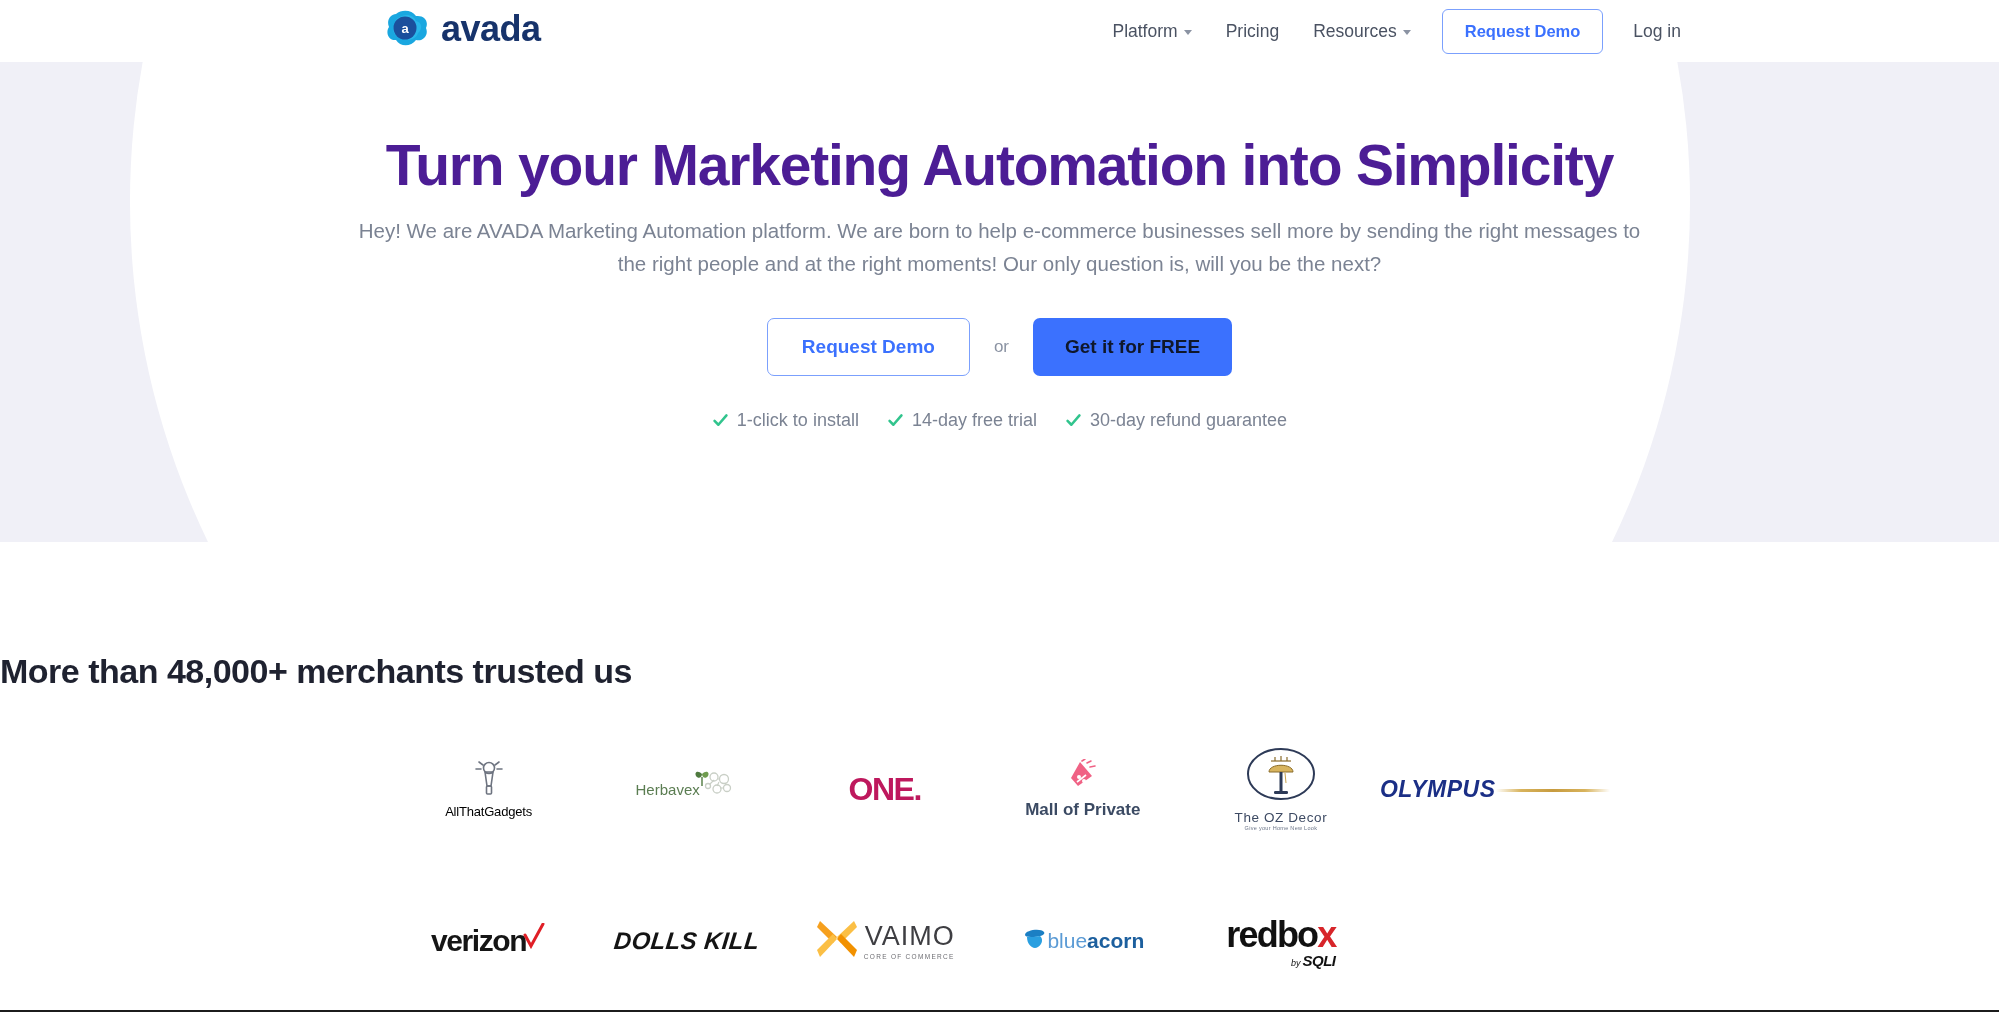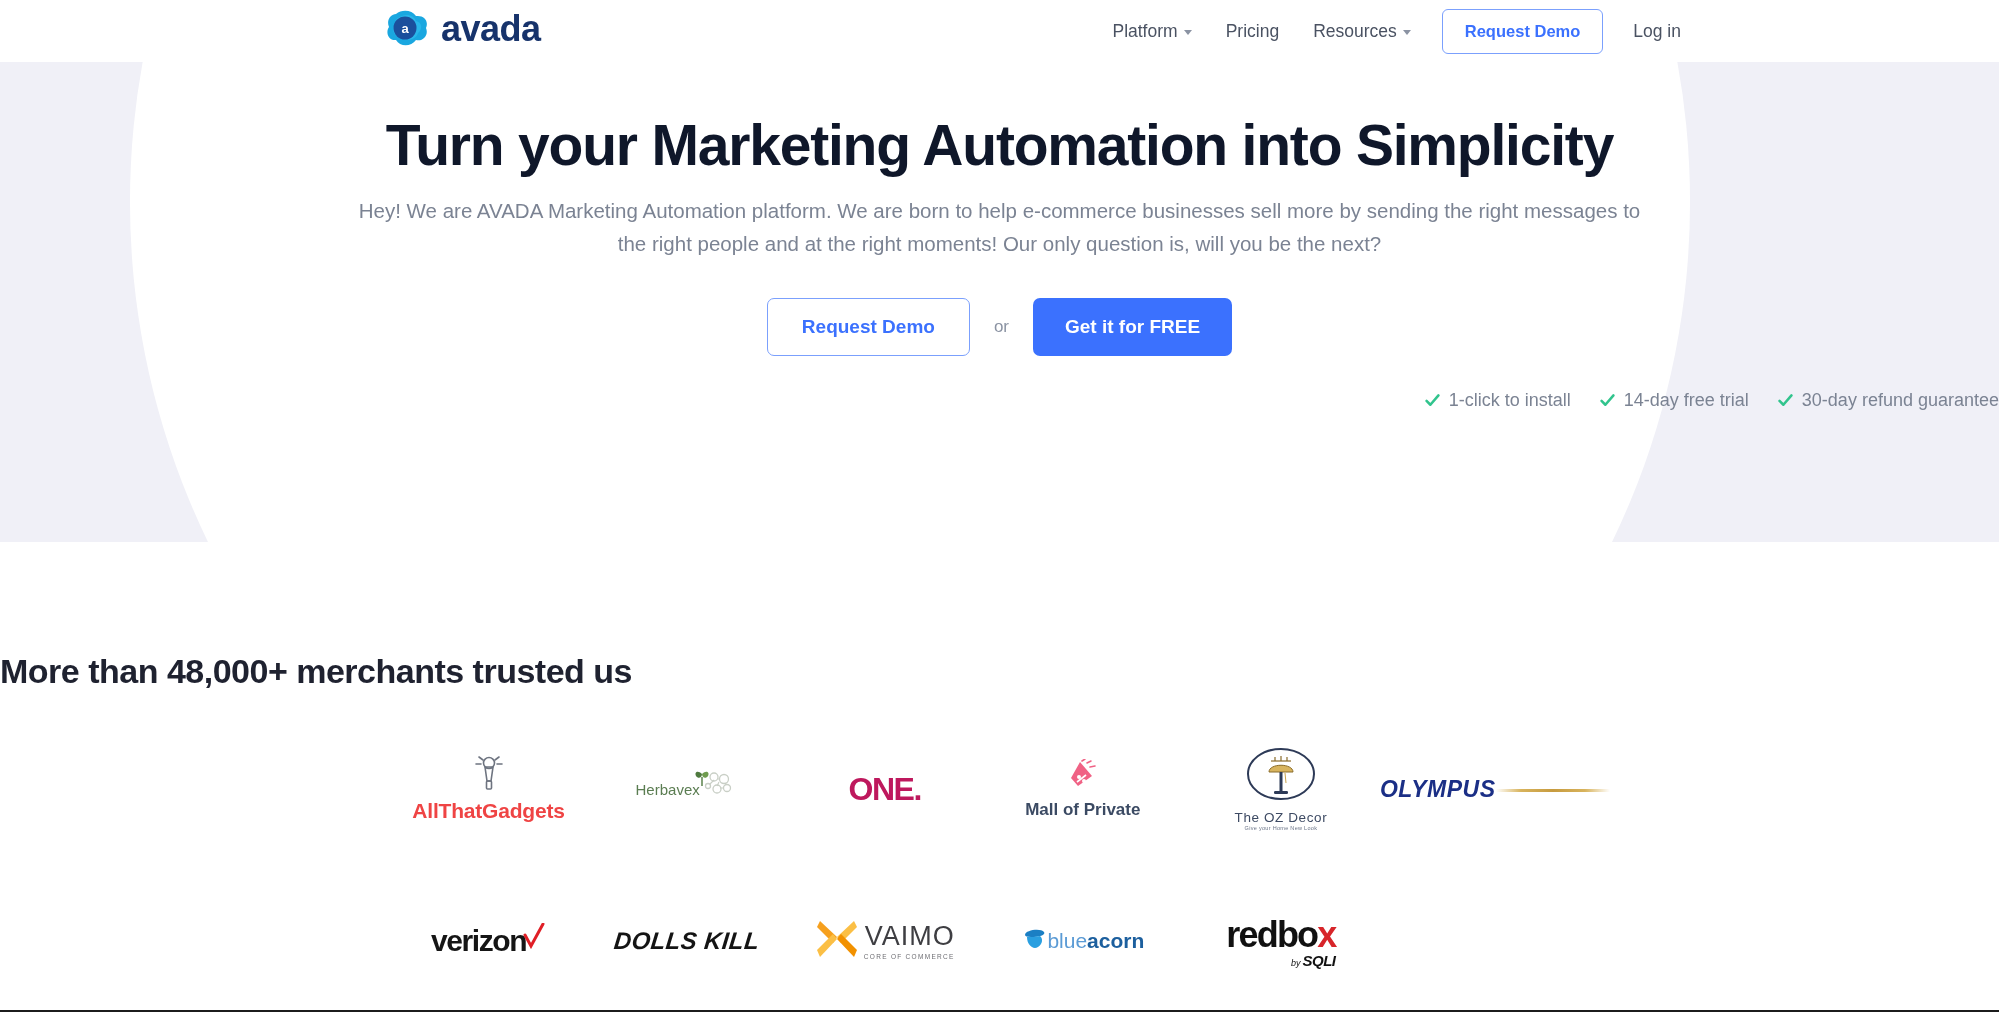--- a/index.html
+++ b/index.html
@@ -66,47 +66,47 @@
   .blob-a { width: 1250px; height: 1250px; right: -390px; top: -760px; }
   .blob-b { width: 1150px; height: 1150px; right: -430px; top: 200px; }
   .blob-c { width: 1400px; height: 1400px; left: -1050px; top: -620px; }
   .hero-white {
     position: absolute; width: 1560px; height: 1560px;
     border-radius: 50%; background: #ffffff;
     left: 130px; top: -640px;
   }
   .hero-inner { position: relative; z-index: 5; text-align: center; }
   .hero-title {
-    margin-top: 52px;
-    font-size: 57px; font-weight: 700; color: #0f172a;
+    margin-top: 72px;
+    font-size: 57px; font-weight: 700; color: #4c1d95;
     letter-spacing: -1.2px; line-height: 1.12;
   }
   .hero-sub {
     margin: 16px auto 0; width: 1290px;
     font-size: 20.5px; line-height: 1.62; color: #7b8393;
     font-weight: 400;
   }
   .cta-row {
     margin-top: 38px;
     display: flex; align-items: center; justify-content: center; gap: 24px;
   }
   .btn-outline {
     border: 1.8px solid #7ba0fd; border-radius: 7px; background: #fff;
     color: #3b71fe; font-size: 19px; font-weight: 700;
     padding: 17px 34px; cursor: pointer; white-space: nowrap;
   }
   .or-text { font-size: 17px; color: #8b93a3; }
   .btn-solid {
     border: none; border-radius: 7px; background: #3b71fe;
-    color: #ffffff; font-size: 19px; font-weight: 700;
+    color: #0f172a; font-size: 19px; font-weight: 700;
     padding: 18px 32px; cursor: pointer; white-space: nowrap;
   }
   .feature-row {
     margin-top: 34px;
-    display: flex; align-items: center; justify-content: flex-end; gap: 28px;
+    display: flex; align-items: center; justify-content: center; gap: 28px;
   }
   .feature {
     display: flex; align-items: center; gap: 8px;
     font-size: 18px; color: #7b8393;
   }
   .tick { width: 17px; height: 17px; flex: 0 0 auto; }
 
   
   .merchants {
     position: absolute; top: 542px; left: 0;
@@ -126,21 +126,21 @@
     height: 92px; display: flex; align-items: center; justify-content: center;
   }
 
   
   .m-fanatics { display: flex; align-items: center; gap: 9px; }
   .m-fanatics .txt {
     font-family: "Liberation Serif", serif;
     font-size: 20.5px; color: #2b2b33; letter-spacing: 0.5px;
   }
   .m-atg { display: flex; flex-direction: column; align-items: center; gap: 2px; }
-  .m-atg .txt { font-size: 21px; font-weight: 700; color: #ef4444; letter-spacing: -0.2px; }
+  .m-atg .txt { font-size: 13px; font-weight: 400; color: #000000; letter-spacing: -0.2px; }
   .m-herb { display: flex; align-items: center; }
   .m-herb .txt { font-size: 15px; color: #5b7d52; }
   .m-one { font-size: 32px; font-weight: 700; color: #be185d; letter-spacing: -1.5px; }
   .m-mop { display: flex; align-items: center; gap: 7px; flex-direction: column; }
   .m-mop .txt { font-size: 17px; font-weight: 700; color: #3b4a63; }
   .m-oz { display: flex; flex-direction: column; align-items: center; }
   .m-oz .txt { font-size: 13.5px; color: #3d4a63; letter-spacing: 0.6px; margin-top: 2px; }
   .m-oz .sub { font-size: 5.5px; color: #6a7488; letter-spacing: 0.3px; }
   .m-olympus { display: flex; flex-direction: row; align-items: center; }
   .m-olympus .txt {

